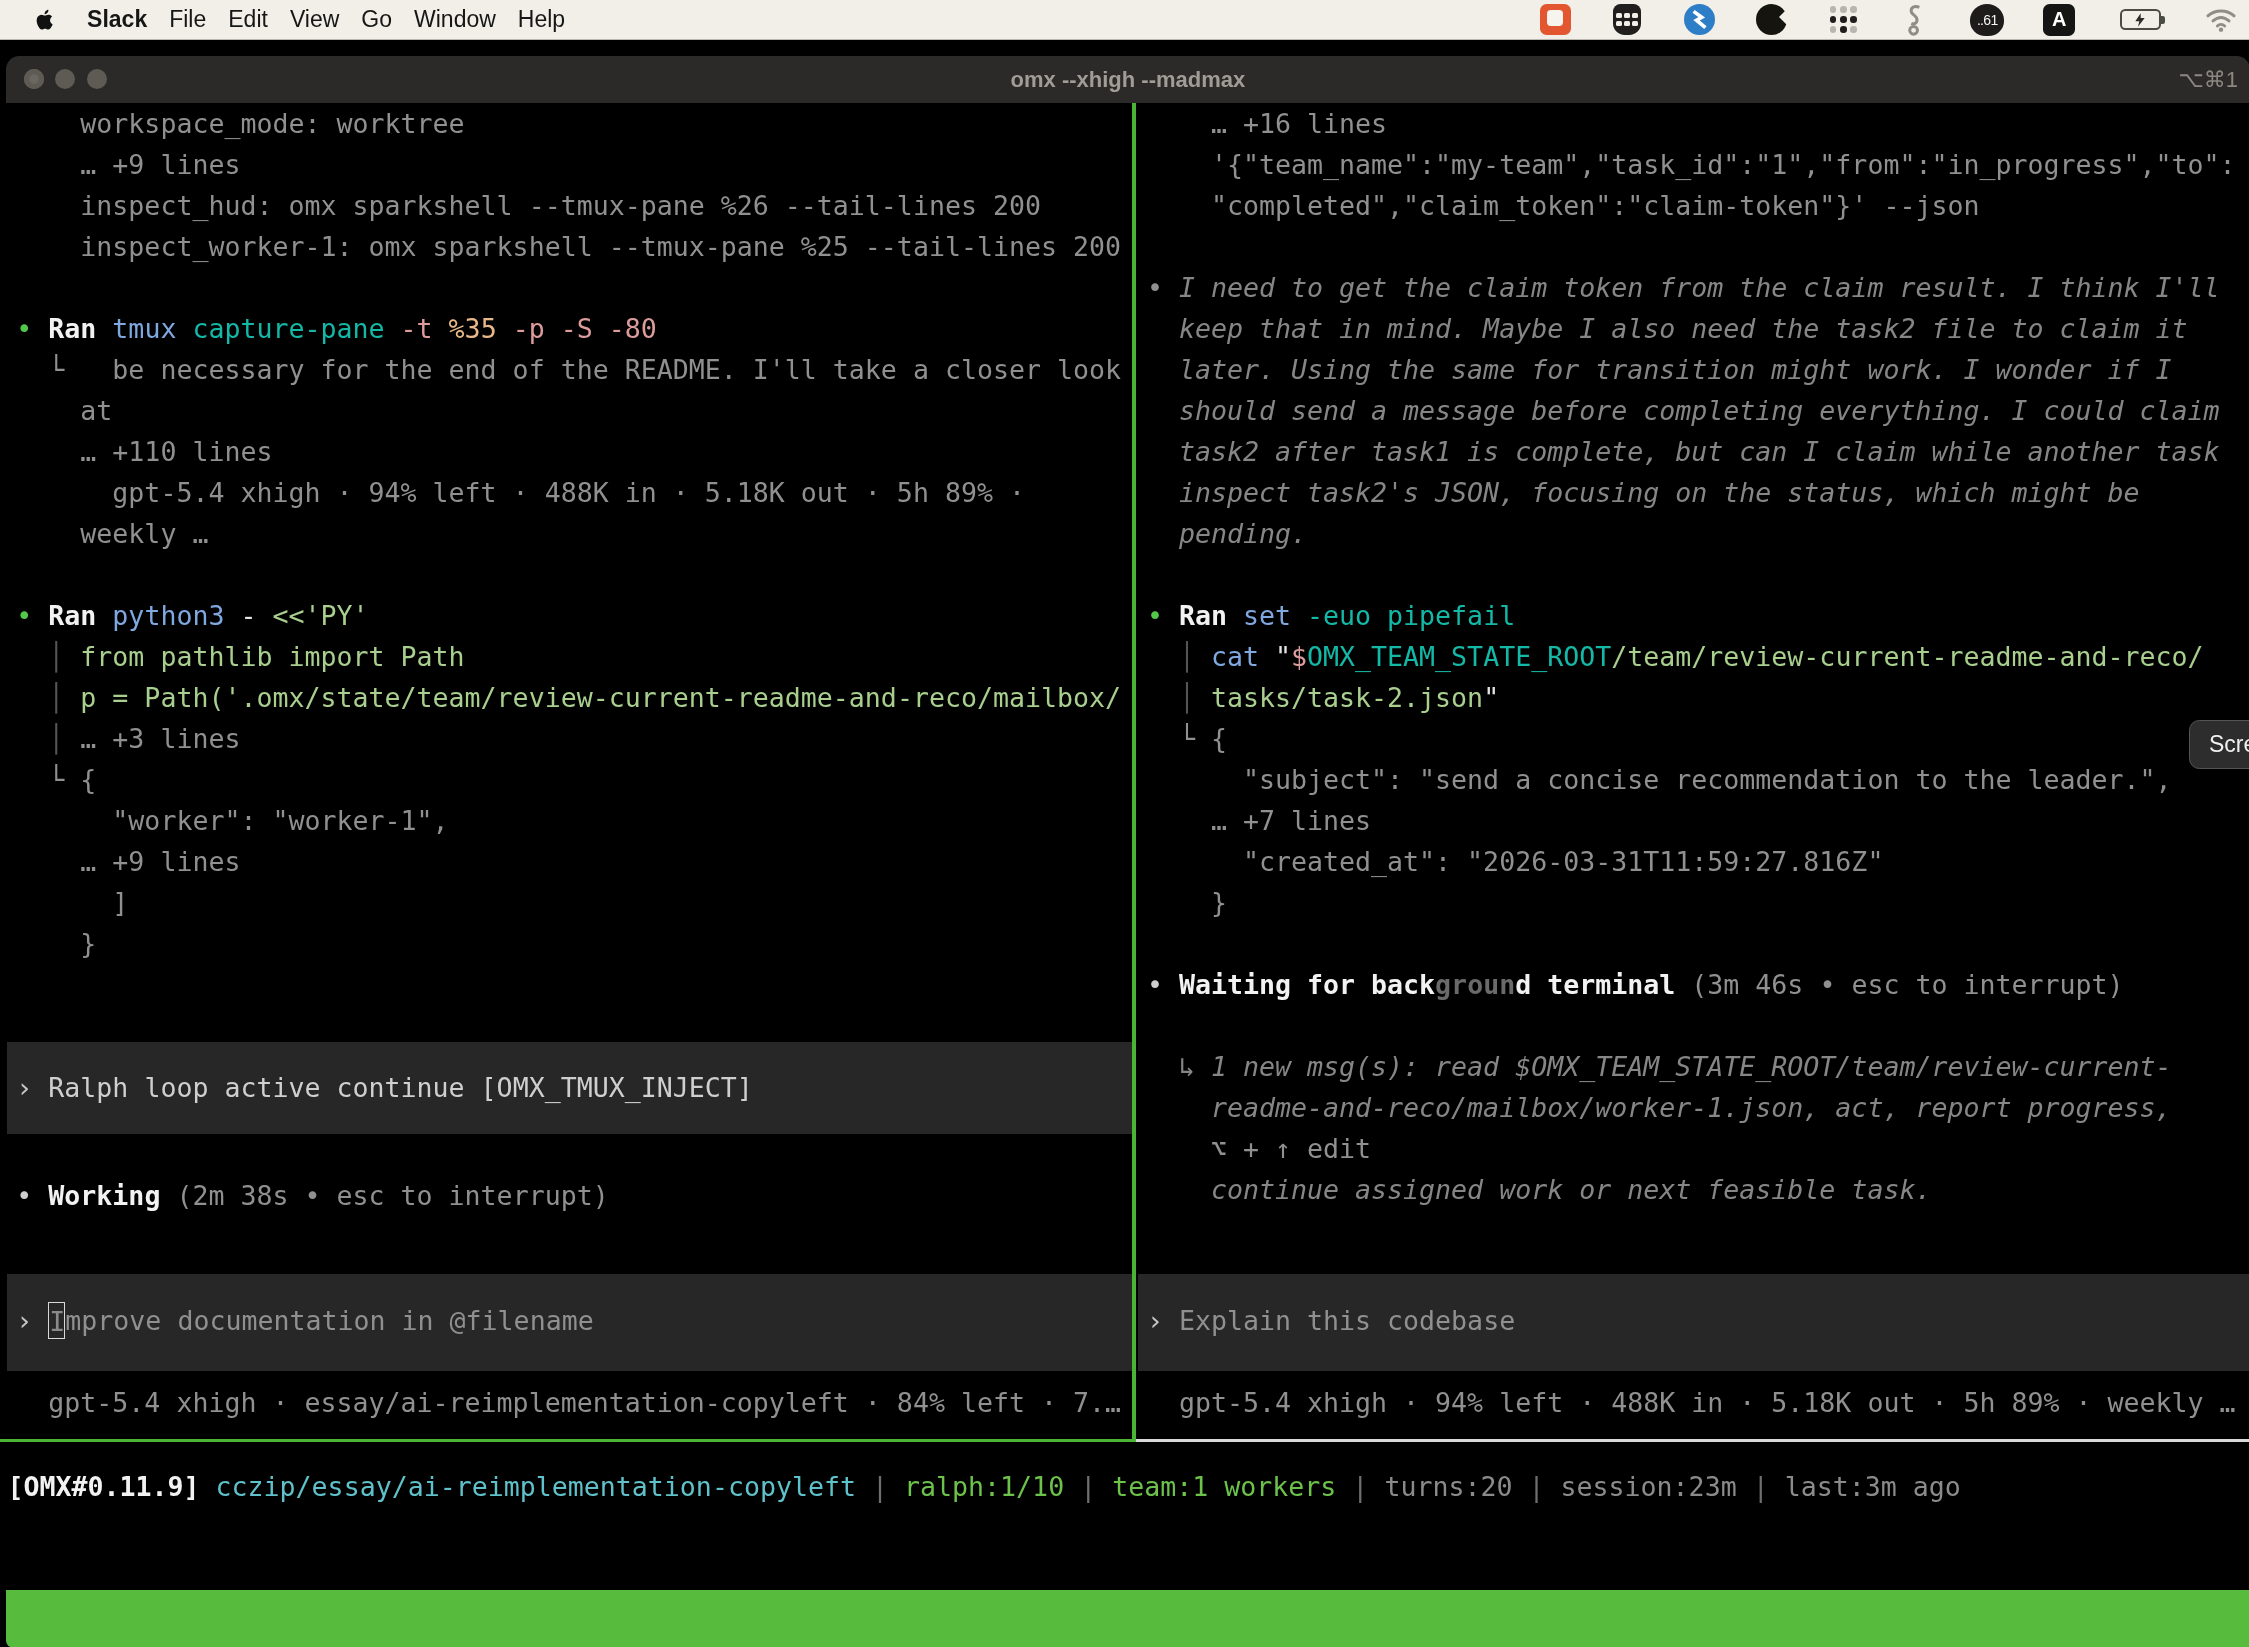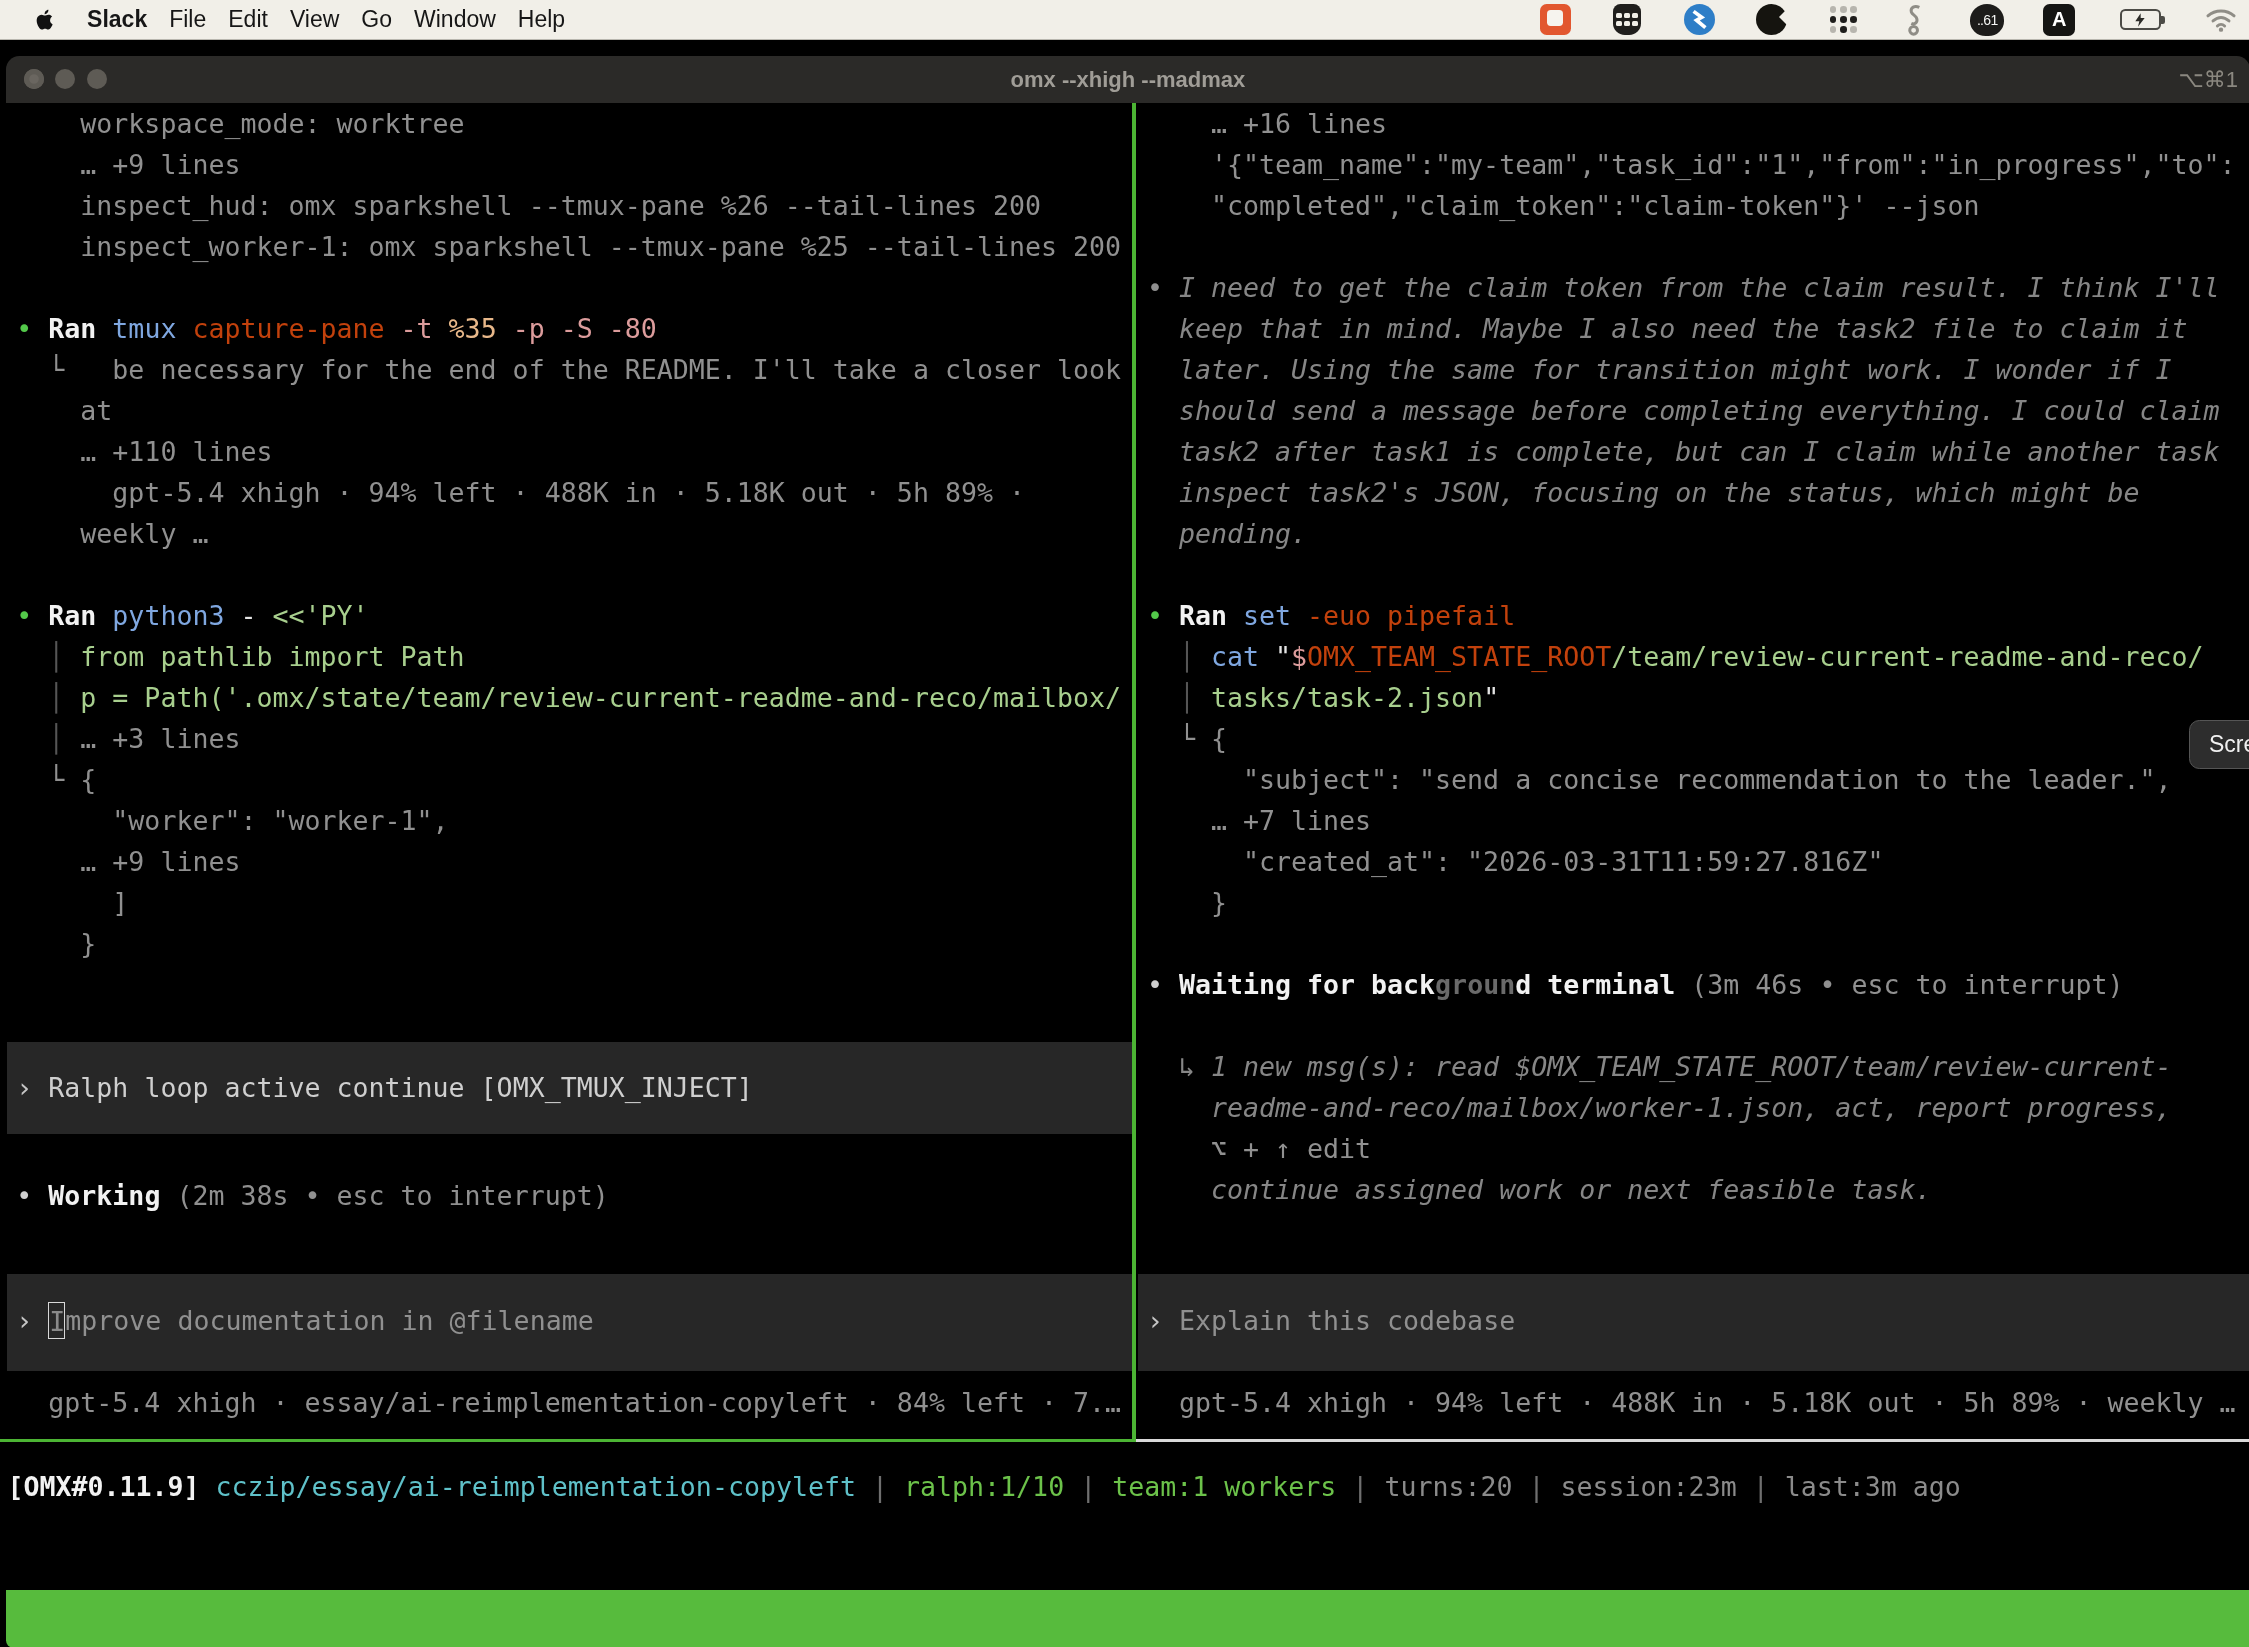--- a/index.html
+++ b/index.html
@@ -59,21 +59,21 @@
   #pane-left  { left:7.4px;  width:1125px; height:1336px; }
   #pane-right { left:1138px; width:1112px; height:1336px; overflow:hidden; }
   .v-divider { position:absolute; left:1132px; top:103px; width:3.7px; height:1338px; background:#4cb434; }
   .h-border-l { position:absolute; left:0; top:1439px; width:1136px; height:3px; background:#4cb434; }
   .h-border-r { position:absolute; left:1136px; top:1439px; width:1114px; height:3px; background:#d9d9d9; }
 
   .wb     { color:#f2f2f2; font-weight:bold; }
   .wbdim  { color:#6a6a6a; font-weight:bold; }
   .white  { color:#e4e4e4; }
   .blue   { color:#7fa7e0; }
-  .arg    { color:#c2410c; }
+  .arg    { color:#14b8a6; }
   .rose   { color:#dc9c9c; }
   .orange { color:#e8b88a; }
   .green  { color:#a8cf8e; }
   .bgreen { color:#53c94a; }
   .dim    { color:#555; }
   .it     { font-style:italic; color:#868686; }
   .chev   { color:#c6c6c6; }
   .ltgray { color:#cfcfcf; }
 
   .band { position:absolute; left:0; right:0; background:#272727; }

